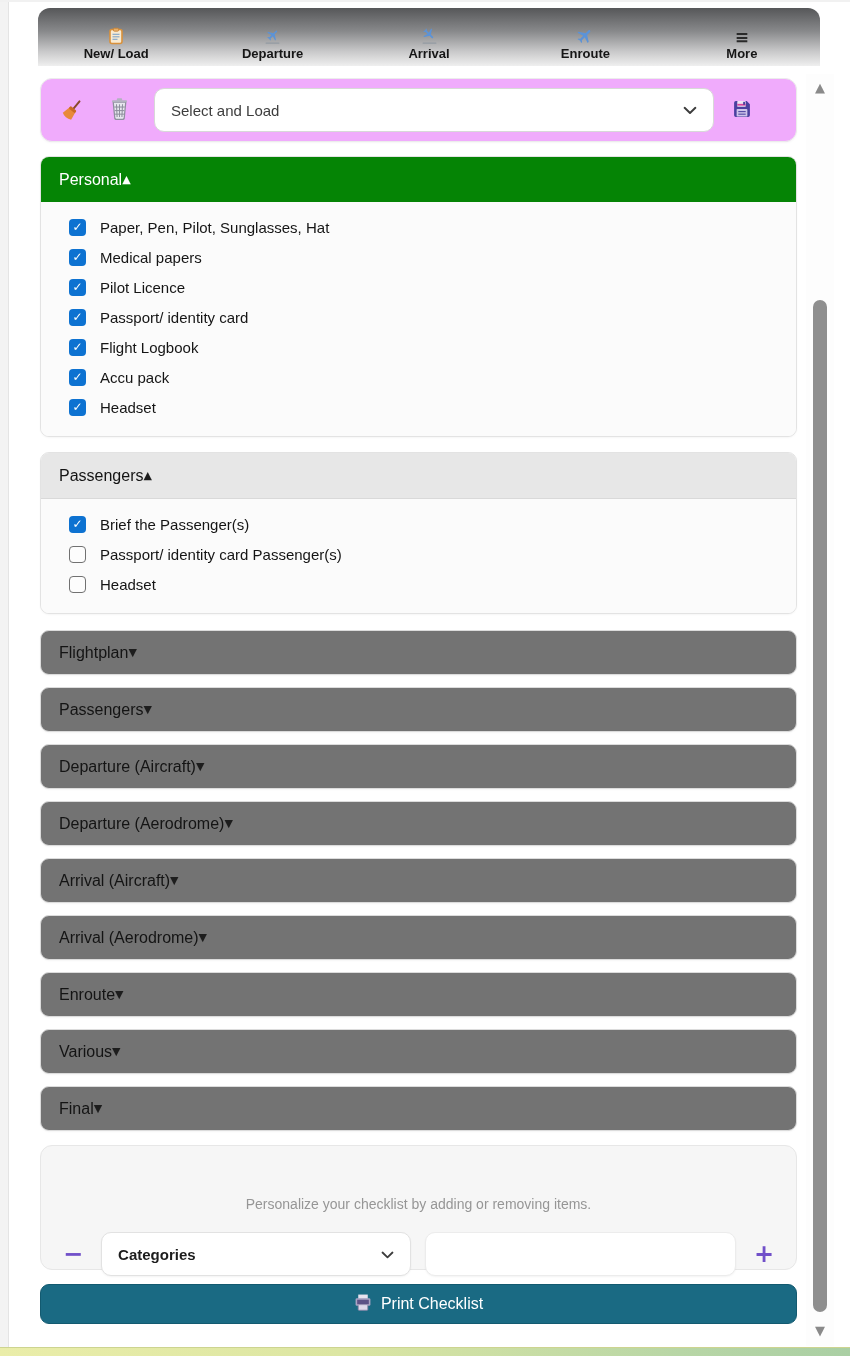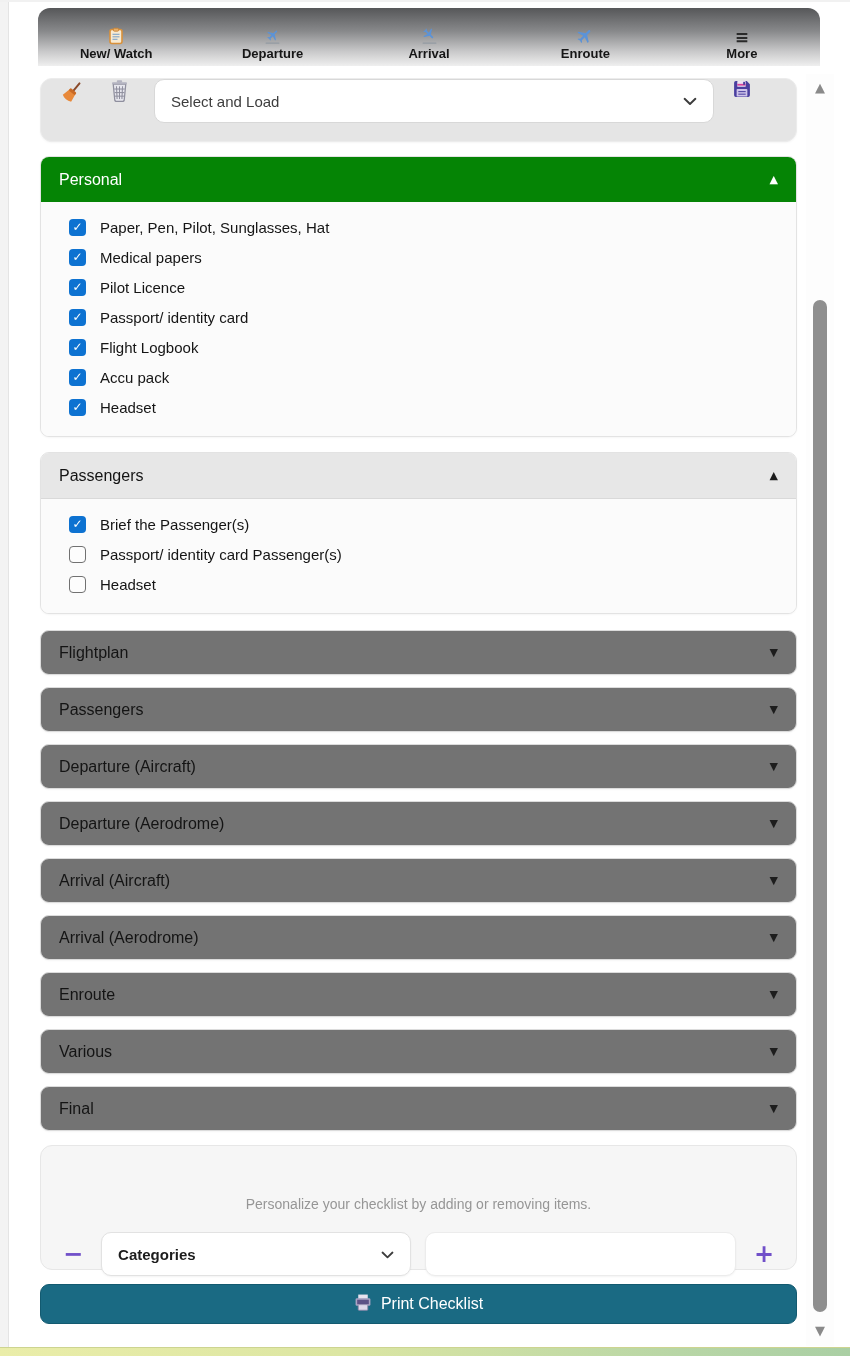--- a/index.html
+++ b/index.html
@@ -26,40 +26,40 @@
   }
   .nav-item .nav-icon { height:18px; display:flex; align-items:flex-end; justify-content:center; }
   .nav-item .nav-label { font-size:13px; font-weight:bold; color:#161616; }
   .menu-glyph { font-size:17px; font-weight:bold; color:#2a2a2a; line-height:16px; font-family:"DejaVu Sans", sans-serif; }
 
   
   .content { position:absolute; left:40px; top:74px; width:757px; }
 
   .loader-card {
     margin-top:4px; height:64px;
-    background:#e5e5e5; border:1px solid #ececec; border-radius:12px;
+    background:#f0abfc; border:1px solid #ececec; border-radius:12px;
     box-shadow:0 1px 2px rgba(0,0,0,0.04);
-    display:flex; align-items:flex-start; padding:0 20px;
+    display:flex; align-items:center; padding:0 20px;
   }
   .icon-btn { background:none; border:none; cursor:pointer; display:flex; align-items:center; padding:0; }
   .loader-card .icon-btn { margin-right:24px; }
   .select-box {
     flex:1; height:44px; background:#ffffff; border:1px solid #d8d8d8; border-radius:10px;
     display:flex; align-items:center; padding:0 16px; cursor:pointer;
   }
   .select-box .select-text { flex:1; font-size:15px; color:#3d3d3d; }
   .save-btn { margin-left:18px; margin-right:0; }
 
   
   .section-card {
     border:1px solid #e3e3e3; border-radius:9px; overflow:hidden;
     background:#fbfbfb; box-shadow:0 1px 2px rgba(0,0,0,0.04);
   }
   .sec-header {
-    height:45px; display:flex; align-items:center; justify-content:space-between;
+    height:45px; display:flex; align-items:center; justify-content:flex-start;
     padding:0 18px; cursor:pointer;
   }
   .sec-header.gray { background:#e7e7e7; }
   .sec-header.green { background:#058405; }
   .sec-header .sec-title { font-size:16px; color:#141414; }
   .sec-header.green .sec-title { color:#ffffff; }
   .caret { font-size:11px; color:#1d1d1d; font-family:"DejaVu Sans", sans-serif; }
   .sec-header.green .caret { color:#ffffff; }
   .sec-header.standalone {
     border:1px solid #dcdcdc; border-radius:9px; background:#737373;
@@ -143,21 +143,21 @@
     <div class="nav-item">
       <span class="nav-icon">
         <svg width="14" height="18" viewBox="0 0 14 17">
           <rect x="1" y="2" width="12" height="14" rx="2" fill="#f7ead2" stroke="#d9913b" stroke-width="1.6"></rect>
           <rect x="4.4" y="0.7" width="5.2" height="3" rx="1" fill="#e8b06a" stroke="#c77f2e" stroke-width="0.8"></rect>
           <line x1="3.5" y1="6.8" x2="10.5" y2="6.8" stroke="#7fa3c7" stroke-width="1.1"></line>
           <line x1="3.5" y1="9.3" x2="10.5" y2="9.3" stroke="#7fa3c7" stroke-width="1.1"></line>
           <line x1="3.5" y1="11.8" x2="8.5" y2="11.8" stroke="#7fa3c7" stroke-width="1.1"></line>
         </svg>
       </span>
-      <span class="nav-label">New/ Watch</span>
+      <span class="nav-label">New/ Load</span>
     </div>
     <div class="nav-item">
       <span class="nav-icon">
         <svg width="19" height="17" viewBox="0 0 24 22">
           <g transform="rotate(45 12 10) scale(0.75) translate(4 0)">
             <path d="M21 16v-2l-8-5V3.5c0-.83-.67-1.5-1.5-1.5S10 2.67 10 3.5V9l-8 5v2l8-2.5V19l-2 1.5V22l3.5-1 3.5 1v-1.5L13 19v-5.5l8 2.5z" fill="#5b93d8"></path>
           </g>
           <rect x="3" y="18.5" width="18" height="2.2" rx="1.1" fill="#9aa0a6"></rect>
         </svg>
       </span>

